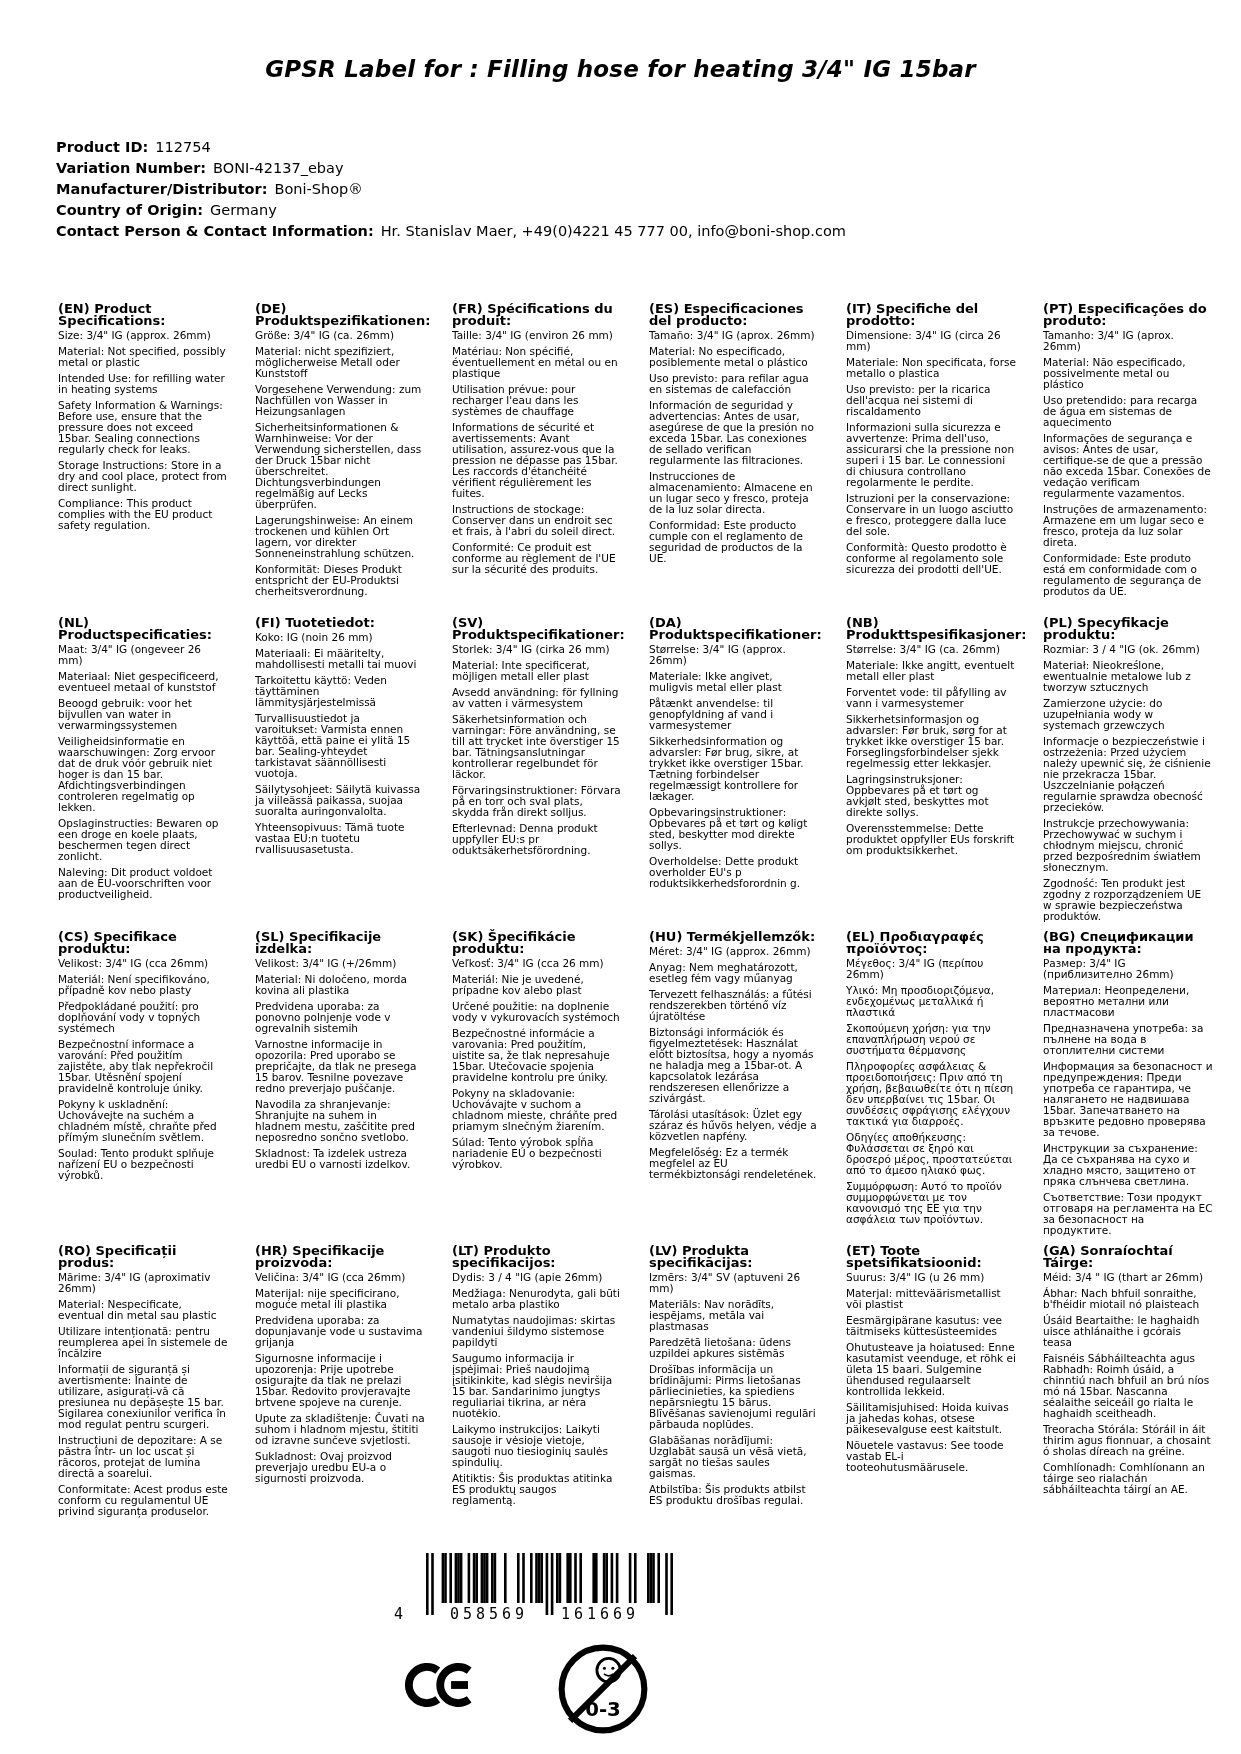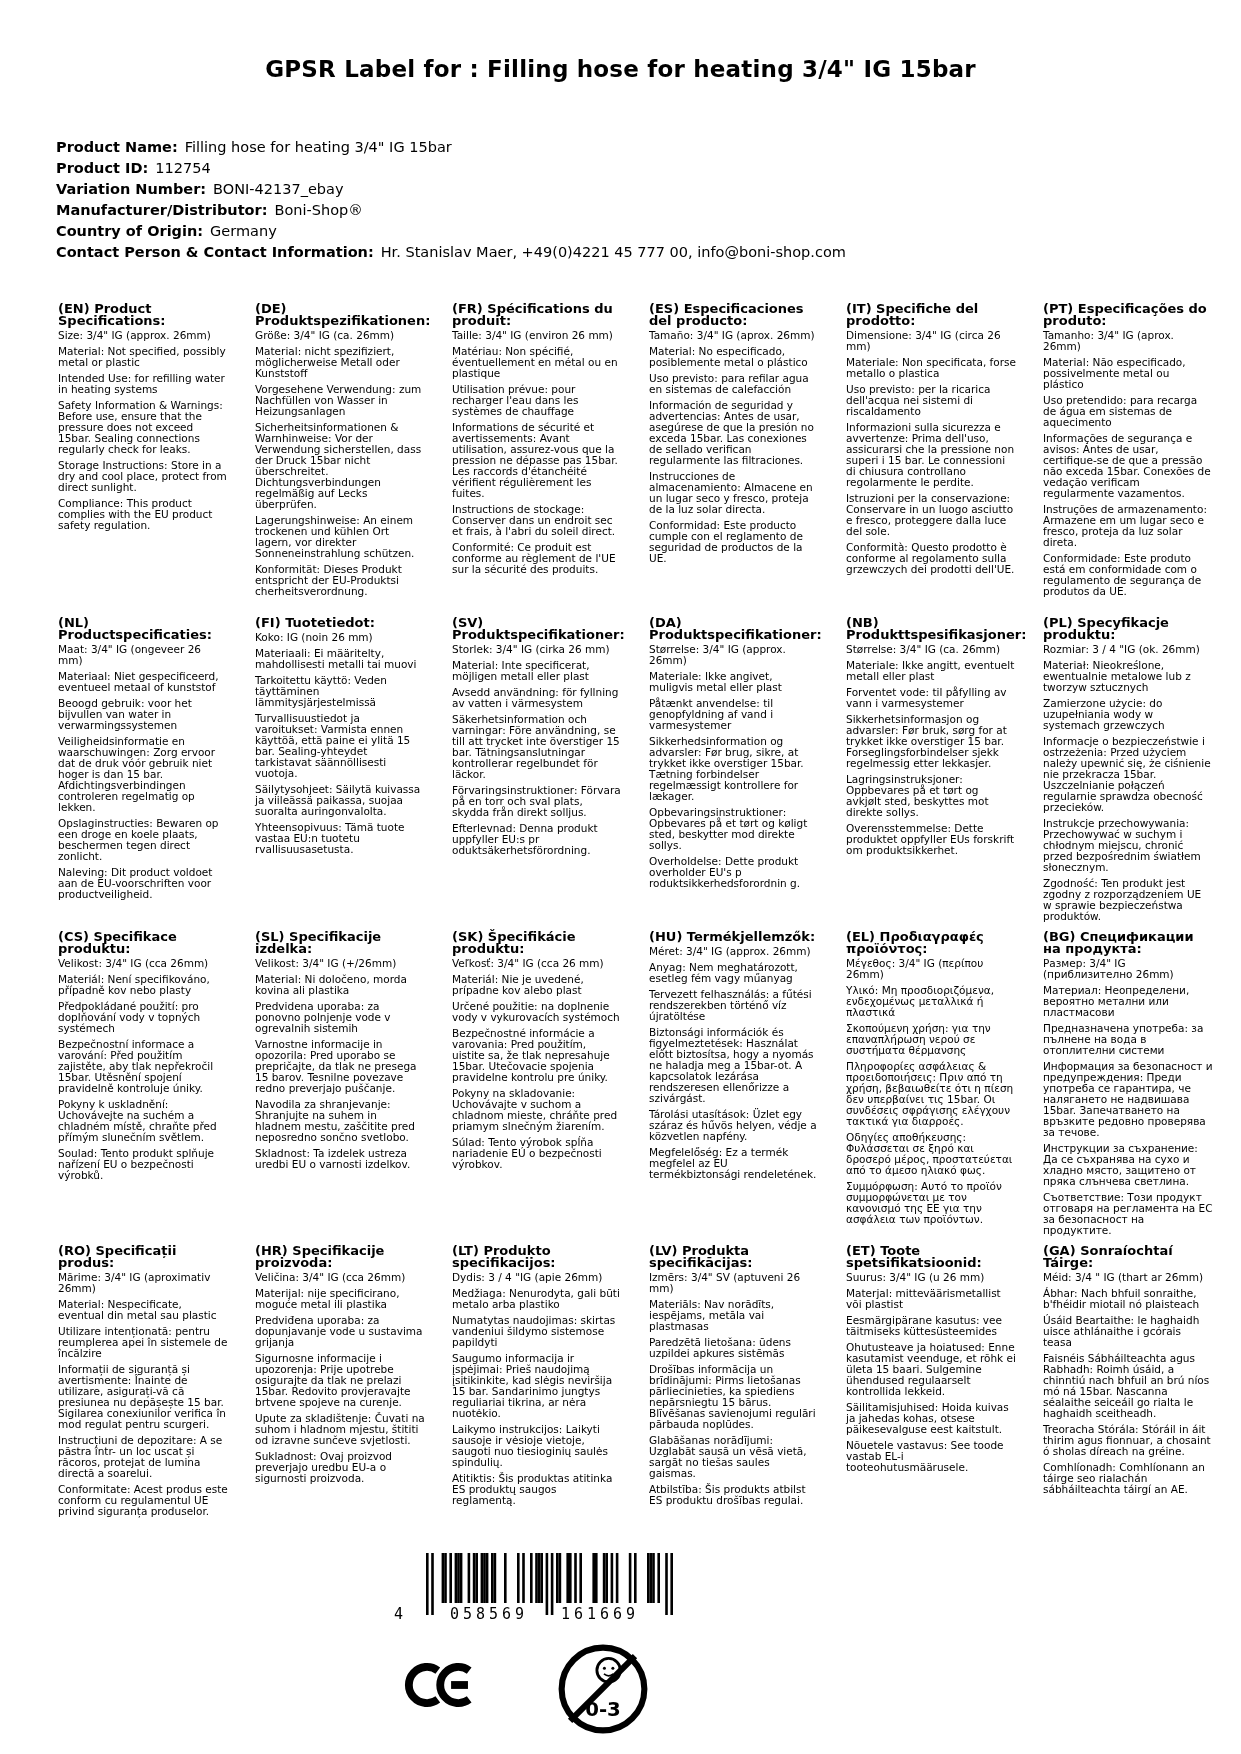--- a/index.html
+++ b/index.html
@@ -5,21 +5,21 @@
   * { box-sizing: border-box; margin: 0; padding: 0; }
   html, body { background: #ffffff; }
   body {
     width: 1241px; height: 1754px; position: relative;
     color: #000; font-family: "DejaVu Sans", "Liberation Sans", sans-serif;
     overflow: hidden;
   }
   .page { position: absolute; inset: 0; }
   .doc-title {
     position: absolute; top: 56px; left: 0; width: 100%;
-    text-align: center; font-size: 23px; font-weight: 700; letter-spacing: .2px;
+    text-align: center; font-size: 23px; font-weight: 700; letter-spacing: .2px; font-style: italic;
   }
   .product-info { position: absolute; top: 137px; left: 56px; font-size: 14.5px; }
   .info-line { line-height: 21px; white-space: nowrap; }
   .info-label { font-weight: 700; margin-right: 7px; }
   .spec-grid {
     position: absolute; top: 303px; left: 58px;
     display: grid; grid-template-columns: repeat(6, 170px);
     column-gap: 27px; grid-auto-rows: 314px;
   }
   .spec-block { font-size: 10.5px; line-height: 11px; }
@@ -39,21 +39,20 @@
   .age-warning { position: absolute; top: 1642px; left: 556px; }
 </style>
 </head>
 <body>
 
 <div class="page">
 
   <div class="doc-title">GPSR Label for : Filling hose for heating 3/4" IG 15bar</div>
 
   <div class="product-info">
-      <div class="info-line"><span class="info-label">Product Name:</span><span class="info-value">Filling hose for heating 3/4" IG 15bar</span></div>
       <div class="info-line"><span class="info-label">Product ID:</span><span class="info-value">112754</span></div>
       <div class="info-line"><span class="info-label">Variation Number:</span><span class="info-value">BONI-42137_ebay</span></div>
       <div class="info-line"><span class="info-label">Manufacturer/Distributor:</span><span class="info-value">Boni-Shop®</span></div>
       <div class="info-line"><span class="info-label">Country of Origin:</span><span class="info-value">Germany</span></div>
       <div class="info-line"><span class="info-label">Contact Person &amp; Contact Information:</span><span class="info-value">Hr. Stanislav Maer, +49(0)4221 45 777 00, info@boni-shop.com</span></div>
     </div>
 
   <div class="spec-grid">
       <div class="spec-block">
         <div class="spec-header">(EN) Product Specifications:</div>
@@ -91,21 +90,21 @@
         <p class="spec-para">Instrucciones de almacenamiento: Almacene en un lugar seco y fresco, proteja de la luz solar directa.</p>
         <p class="spec-para">Conformidad: Este producto cumple con el reglamento de seguridad de productos de la UE.</p>
       </div>
       <div class="spec-block">
         <div class="spec-header">(IT) Specifiche del prodotto:</div>
         <p class="spec-para">Dimensione: 3/4" IG (circa 26 mm)</p>
         <p class="spec-para">Materiale: Non specificata, forse metallo o plastica</p>
         <p class="spec-para">Uso previsto: per la ricarica dell'acqua nei sistemi di riscaldamento</p>
         <p class="spec-para">Informazioni sulla sicurezza e avvertenze: Prima dell'uso, assicurarsi che la pressione non superi i 15 bar. Le connessioni di chiusura controllano regolarmente le perdite.</p>
         <p class="spec-para">Istruzioni per la conservazione: Conservare in un luogo asciutto e fresco, proteggere dalla luce del sole.</p>
-        <p class="spec-para">Conformità: Questo prodotto è conforme al regolamento sulla grzewczych dei prodotti dell'UE.</p>
+        <p class="spec-para">Conformità: Questo prodotto è conforme al regolamento sole sicurezza dei prodotti dell'UE.</p>
       </div>
       <div class="spec-block">
         <div class="spec-header">(PT) Especificações do produto:</div>
         <p class="spec-para">Tamanho: 3/4" IG (aprox. 26mm)</p>
         <p class="spec-para">Material: Não especificado, possivelmente metal ou plástico</p>
         <p class="spec-para">Uso pretendido: para recarga de água em sistemas de aquecimento</p>
         <p class="spec-para">Informações de segurança e avisos: Antes de usar, certifique-se de que a pressão não exceda 15bar. Conexões de vedação verificam regularmente vazamentos.</p>
         <p class="spec-para">Instruções de armazenamento: Armazene em um lugar seco e fresco, proteja da luz solar direta.</p>
         <p class="spec-para">Conformidade: Este produto está em conformidade com o regulamento de segurança de produtos da UE.</p>
       </div>

